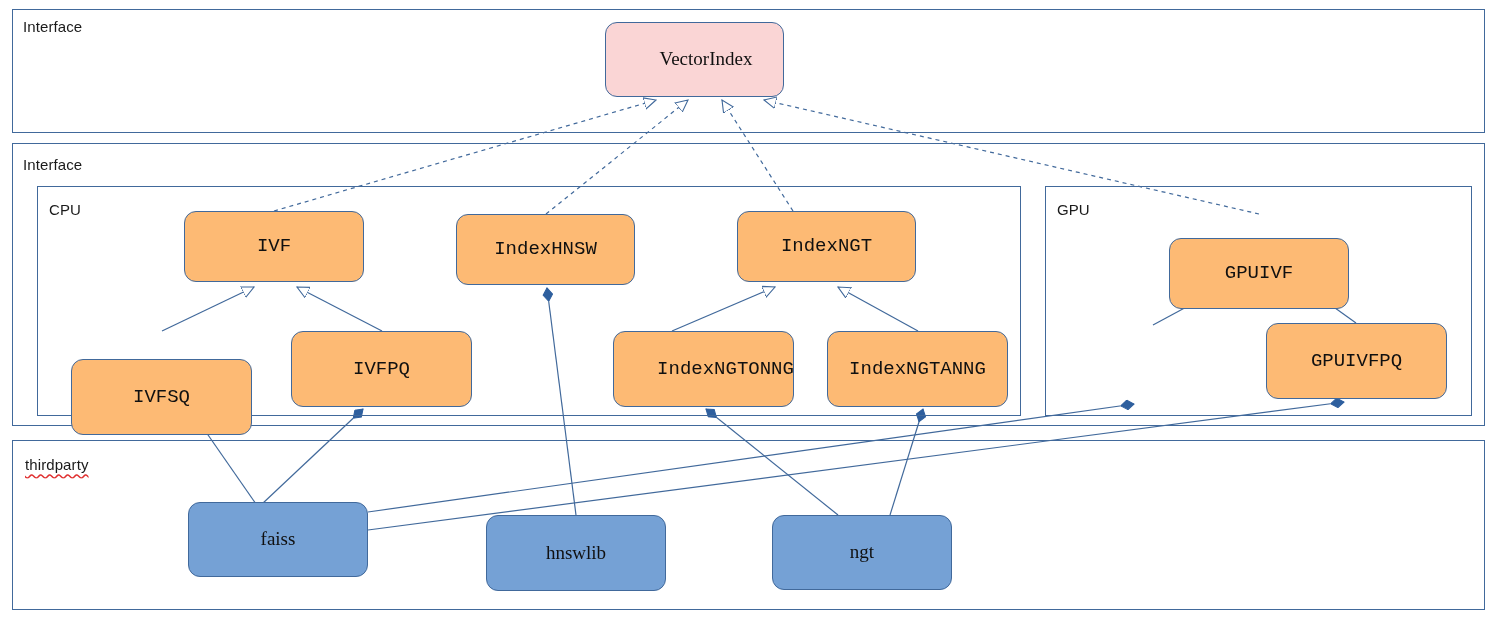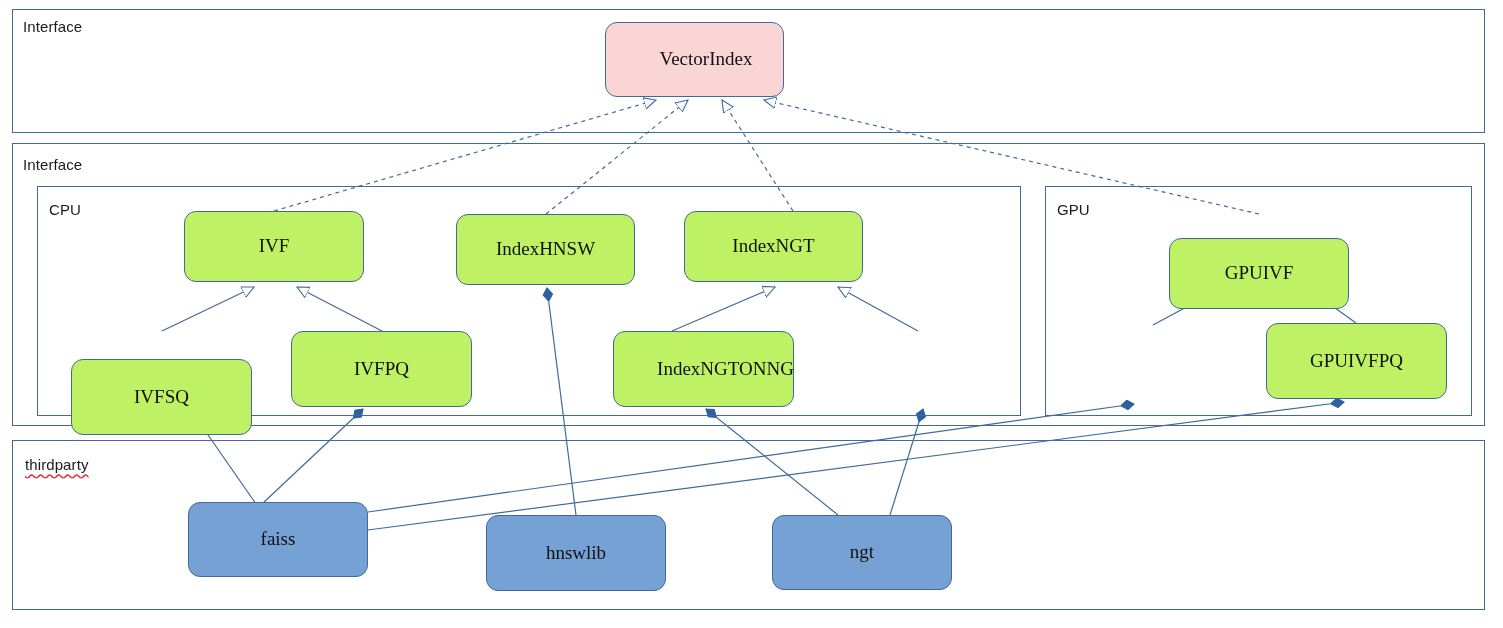--- a/index.html
+++ b/index.html
@@ -15,21 +15,21 @@
      text-decoration:underline wavy #e03030;
      text-decoration-skip-ink:none;
      text-underline-offset:3px;
      text-align:right;
   }
 
   .node{position:absolute;box-sizing:border-box;border:1px solid #41699b;
         border-radius:12px;display:flex;align-items:center;justify-content:center;
         font-family:"Liberation Serif",serif;font-size:19px;color:#101010;
         text-align:center;line-height:1.1;}
-  .n-green{background:#bef264;}
+  .n-green{background:#fdba74;font-family:Liberation Mono, monospace;}
   .n-pink {background:#fad5d5;}
   .n-blue {background:#75a1d5;}
 </style>
 </head>
 <body>
 
 <div id="stage">
 
   <svg id="wires" viewBox="0 0 1503 628" xmlns="http://www.w3.org/2000/svg">
     <defs>
@@ -80,24 +80,25 @@
   <div class="group" style="left:1045px;top:186px;width:427px;height:230px;"></div>
   <div class="group-label" style="left:1057px;top:201px;">GPU</div>
 
   <div class="group" style="left:12px;top:440px;width:1473px;height:170px;"></div>
   <div class="group-label squiggle" style="left:25px;top:456px;">thirdparty</div>
 
   <div class="node n-pink" style="left:605px;top:22px;width:179px;height:75px;padding-left:23px;">VectorIndex</div>
 
   <div class="node n-green" style="left:184px;top:211px;width:180px;height:71px;">IVF</div>
   <div class="node n-green" style="left:456px;top:214px;width:179px;height:71px;">IndexHNSW</div>
-  <div class="node n-green" style="left:684px;top:211px;width:179px;height:71px;">IndexNGT</div>
+  <div class="node n-green" style="left:737px;top:211px;width:179px;height:71px;">IndexNGT</div>
   <div class="node n-green" style="left:71px;top:331px;width:181px;height:76px;margin-top:28px;">IVFSQ</div>
   <div class="node n-green" style="left:291px;top:331px;width:181px;height:76px;">IVFPQ</div>
   <div class="node n-green" style="left:613px;top:331px;width:181px;height:76px;padding-left:44px;">IndexNGTONNG</div>
+  <div class="node n-green" style="left:827px;top:331px;width:181px;height:76px;">IndexNGTANNG</div>
 
   <div class="node n-green" style="left:1169px;top:214px;width:180px;height:71px;margin-top:24px;">GPUIVF</div>
   <div class="node n-blue" style="left:188px;top:502px;width:180px;height:75px;">faiss</div>
 
   <div class="node n-green" style="left:1266px;top:323px;width:181px;height:76px;">GPUIVFPQ</div>
   <div class="node n-blue" style="left:486px;top:515px;width:180px;height:76px;">hnswlib</div>
   <div class="node n-blue" style="left:772px;top:515px;width:180px;height:75px;">ngt</div>
 
 </div>
 

